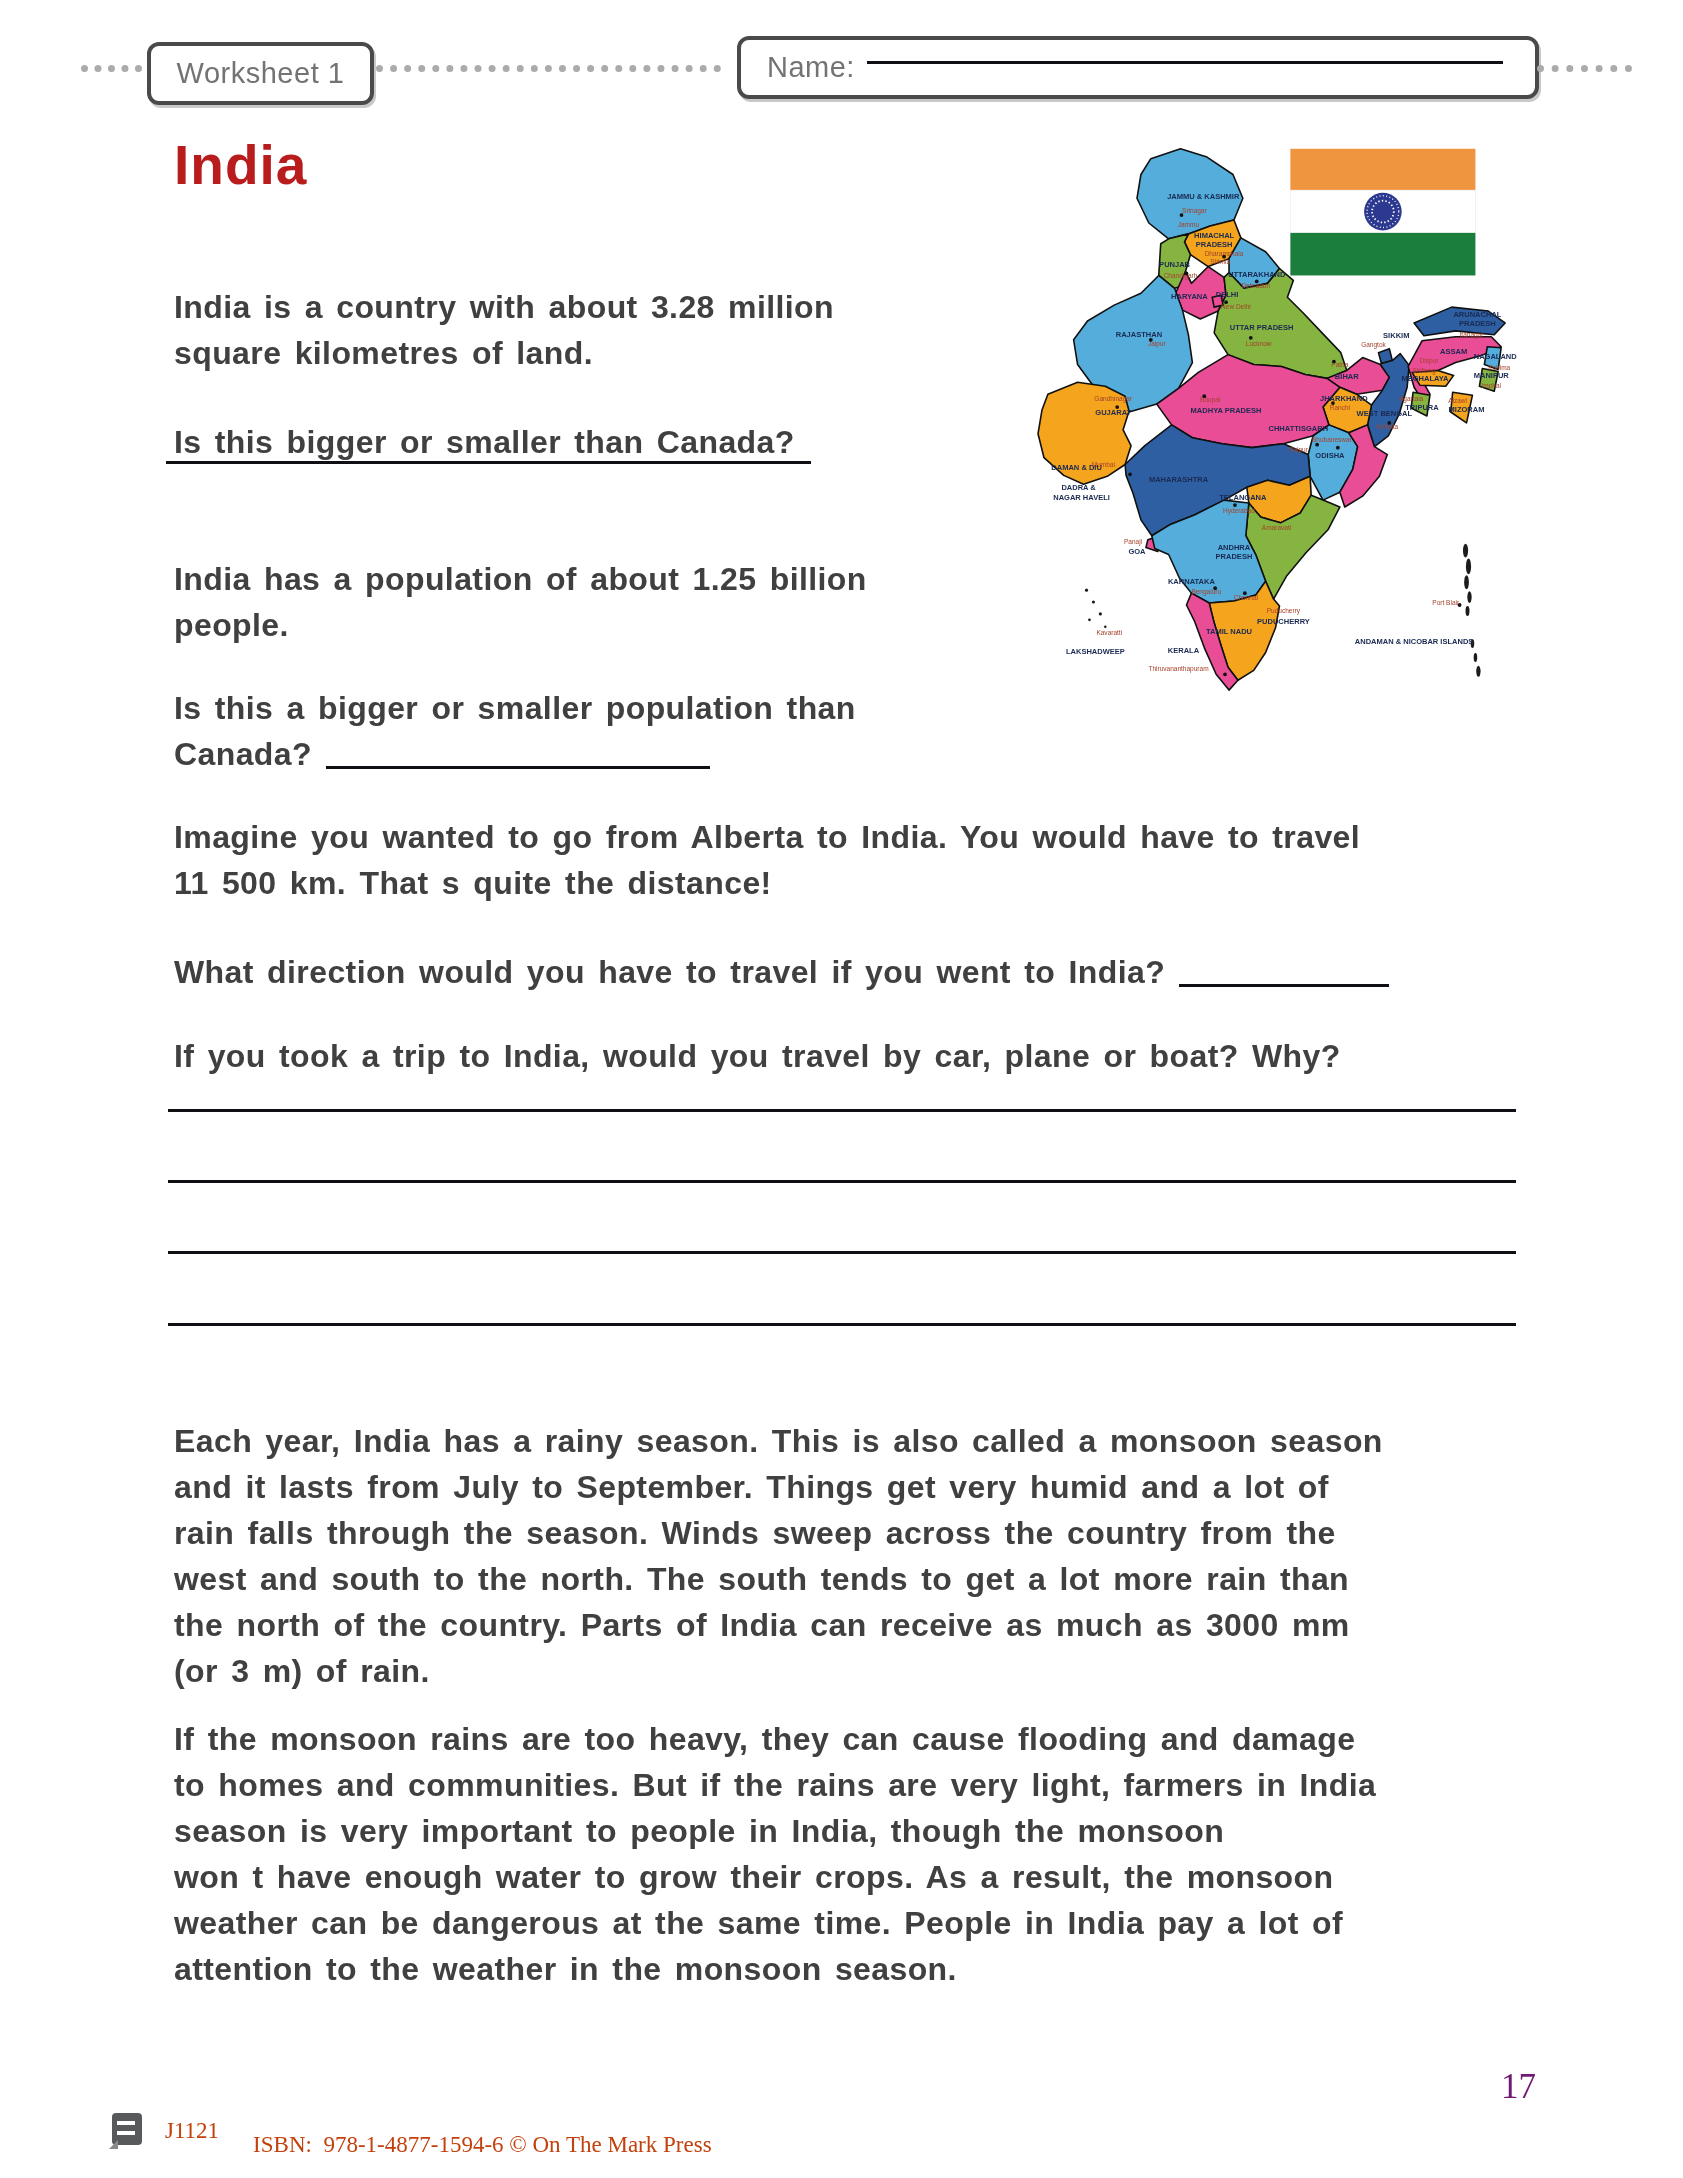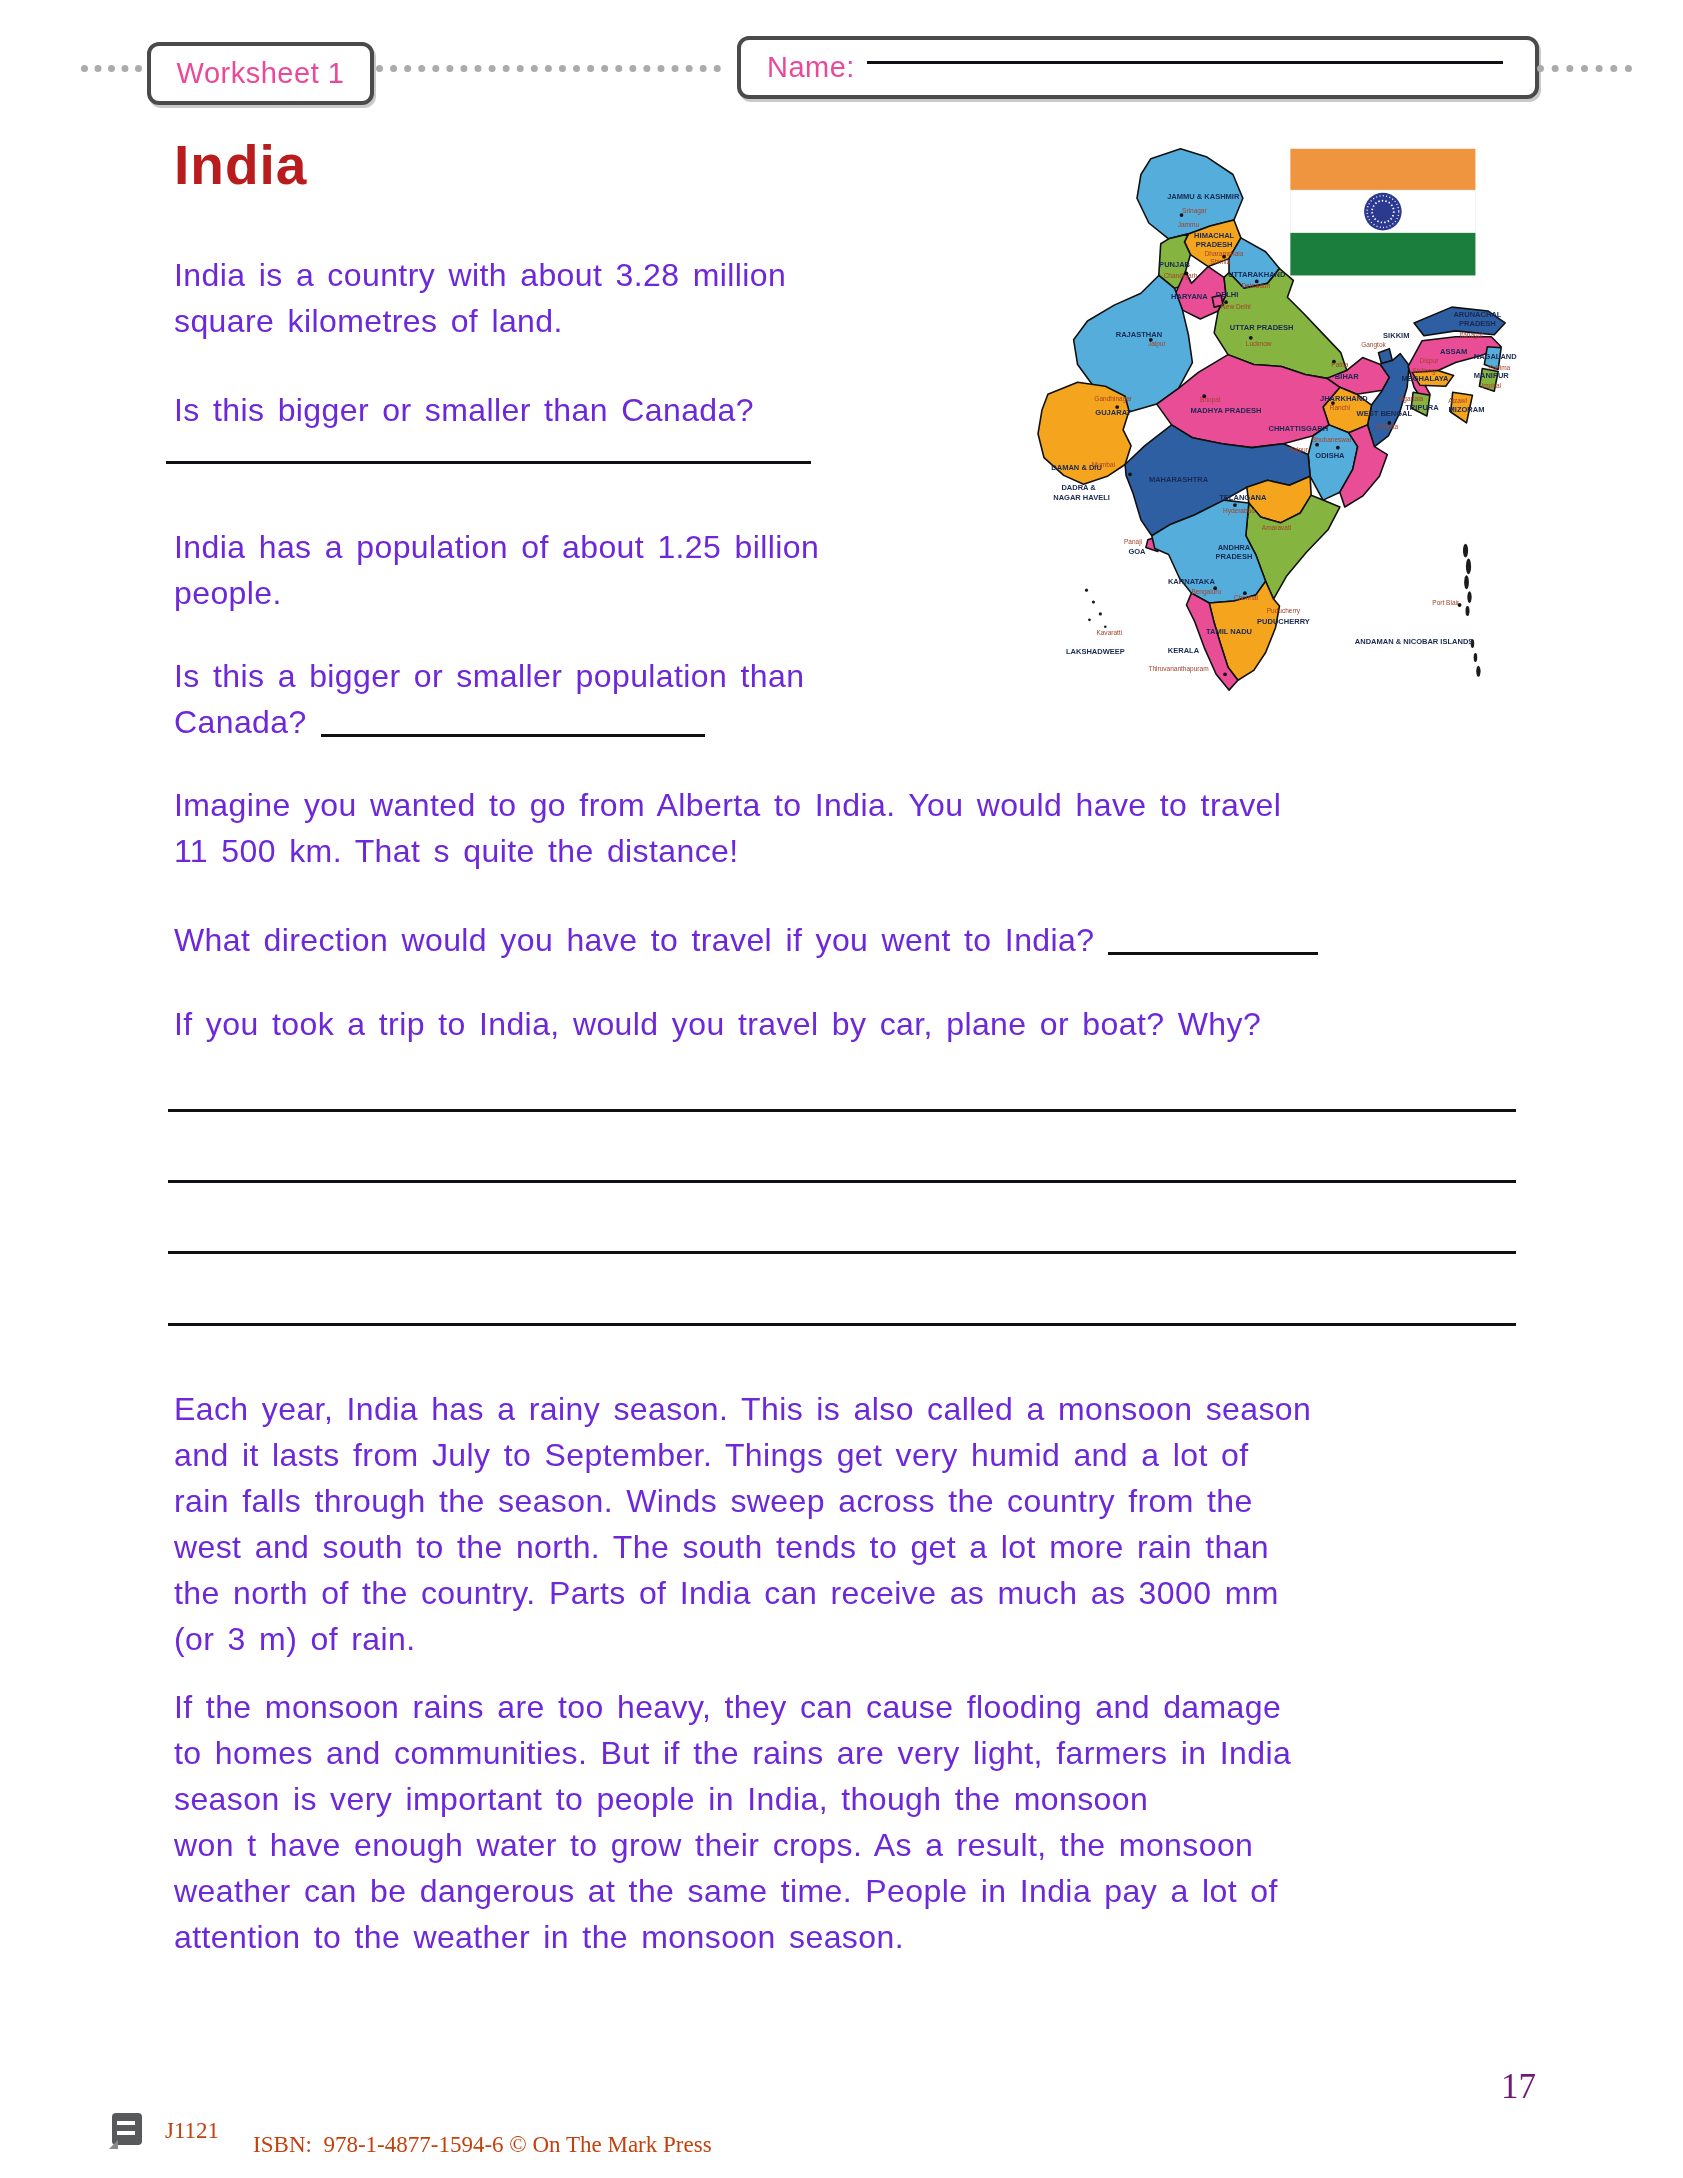--- a/index.html
+++ b/index.html
@@ -2,29 +2,29 @@
 <html><head>
 <meta charset="utf-8">
 <style>
   html,body{margin:0;padding:0;background:#e8e8e8;}
   .page{position:relative;width:1683px;height:2178px;background:#ffffff;overflow:hidden;
         font-family:"Liberation Sans",sans-serif;color:#2b2b33;}
   
   .dotline{position:absolute;height:0;border-top:7px dotted #ababab;}
   .tagbox{position:absolute;border:4px solid #4a4a4a;border-radius:12px;background:#fff;
           box-shadow:2px 3px 0 #c9c9c9;display:flex;align-items:center;}
-  .tagbox .lbl{font-size:29px;font-weight:400;letter-spacing:0.5px;color:#ec4899;}
+  .tagbox .lbl{font-size:29px;font-weight:400;letter-spacing:0.5px;color:#737373;}
   #worksheet-box{left:147px;top:42px;width:219px;height:55px;justify-content:center;}
   #name-box{left:725px;top:36px;width:802px;height:63px;padding:0 26px;box-sizing:border-box;margin-left:12px;}
   .name-rule{flex:1;height:0;border-bottom:3px solid #101014;margin:0 6px 10px 12px;}
   
   .title{position:absolute;left:174px;top:137px;font-size:55px;line-height:57px;font-weight:800;
          color:#b91c1c;letter-spacing:1px;}
-  .tblock{position:absolute;left:174px;font-size:32px;line-height:46px;font-weight:400;
-          letter-spacing:0.4px;word-spacing:4px;color:#6d28d9;}
+  .tblock{position:absolute;left:174px;font-size:32px;line-height:46px;font-weight:700;
+          letter-spacing:0.4px;word-spacing:4px;color:#404040;margin-top:32px;}
   .rule{position:absolute;height:0;border-top:3px solid #101014;}
   .inline-rule{display:inline-block;height:0;border-bottom:3px solid #101014;
                transform:translateY(4px);margin-left:14px;}
   
   .footer{position:absolute;left:109px;top:2103px;display:flex;align-items:center;
           font-family:"Liberation Serif",serif;font-size:23px;color:#c2410c;}
   .press-icon{width:36px;height:36px;margin-right:20px;position:relative;}
   .press-icon .body{position:absolute;left:3px;top:0;width:30px;height:32px;background:#58595b;
                     border-radius:4px;}
   .press-icon .bar{position:absolute;left:8px;width:18px;height:4px;background:#fff;}

